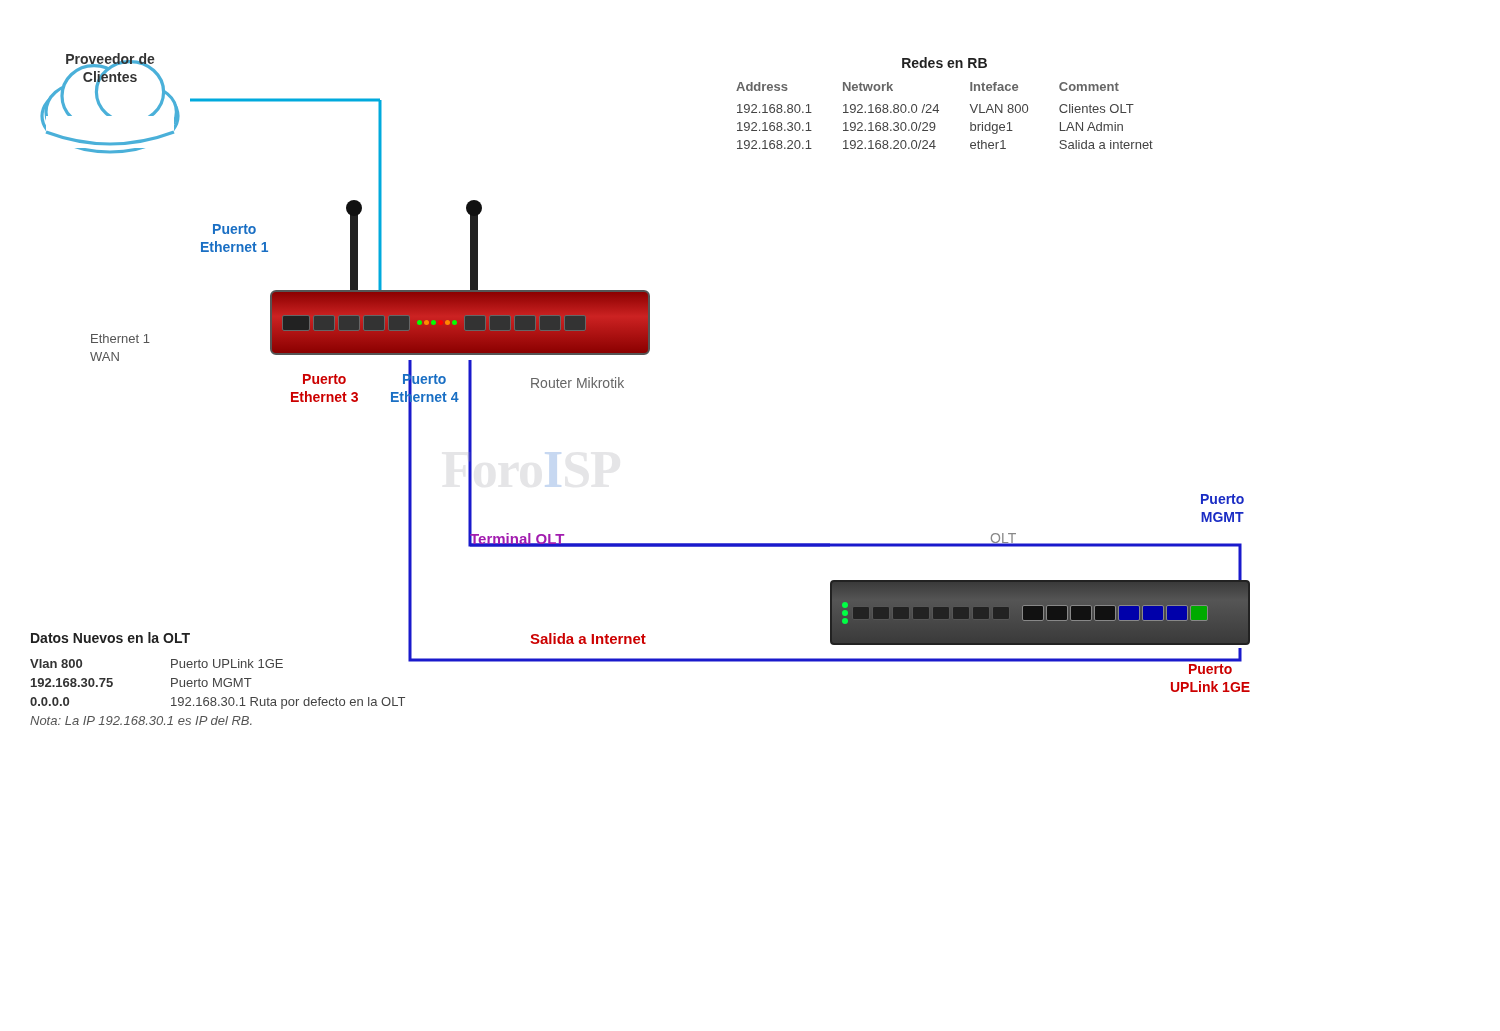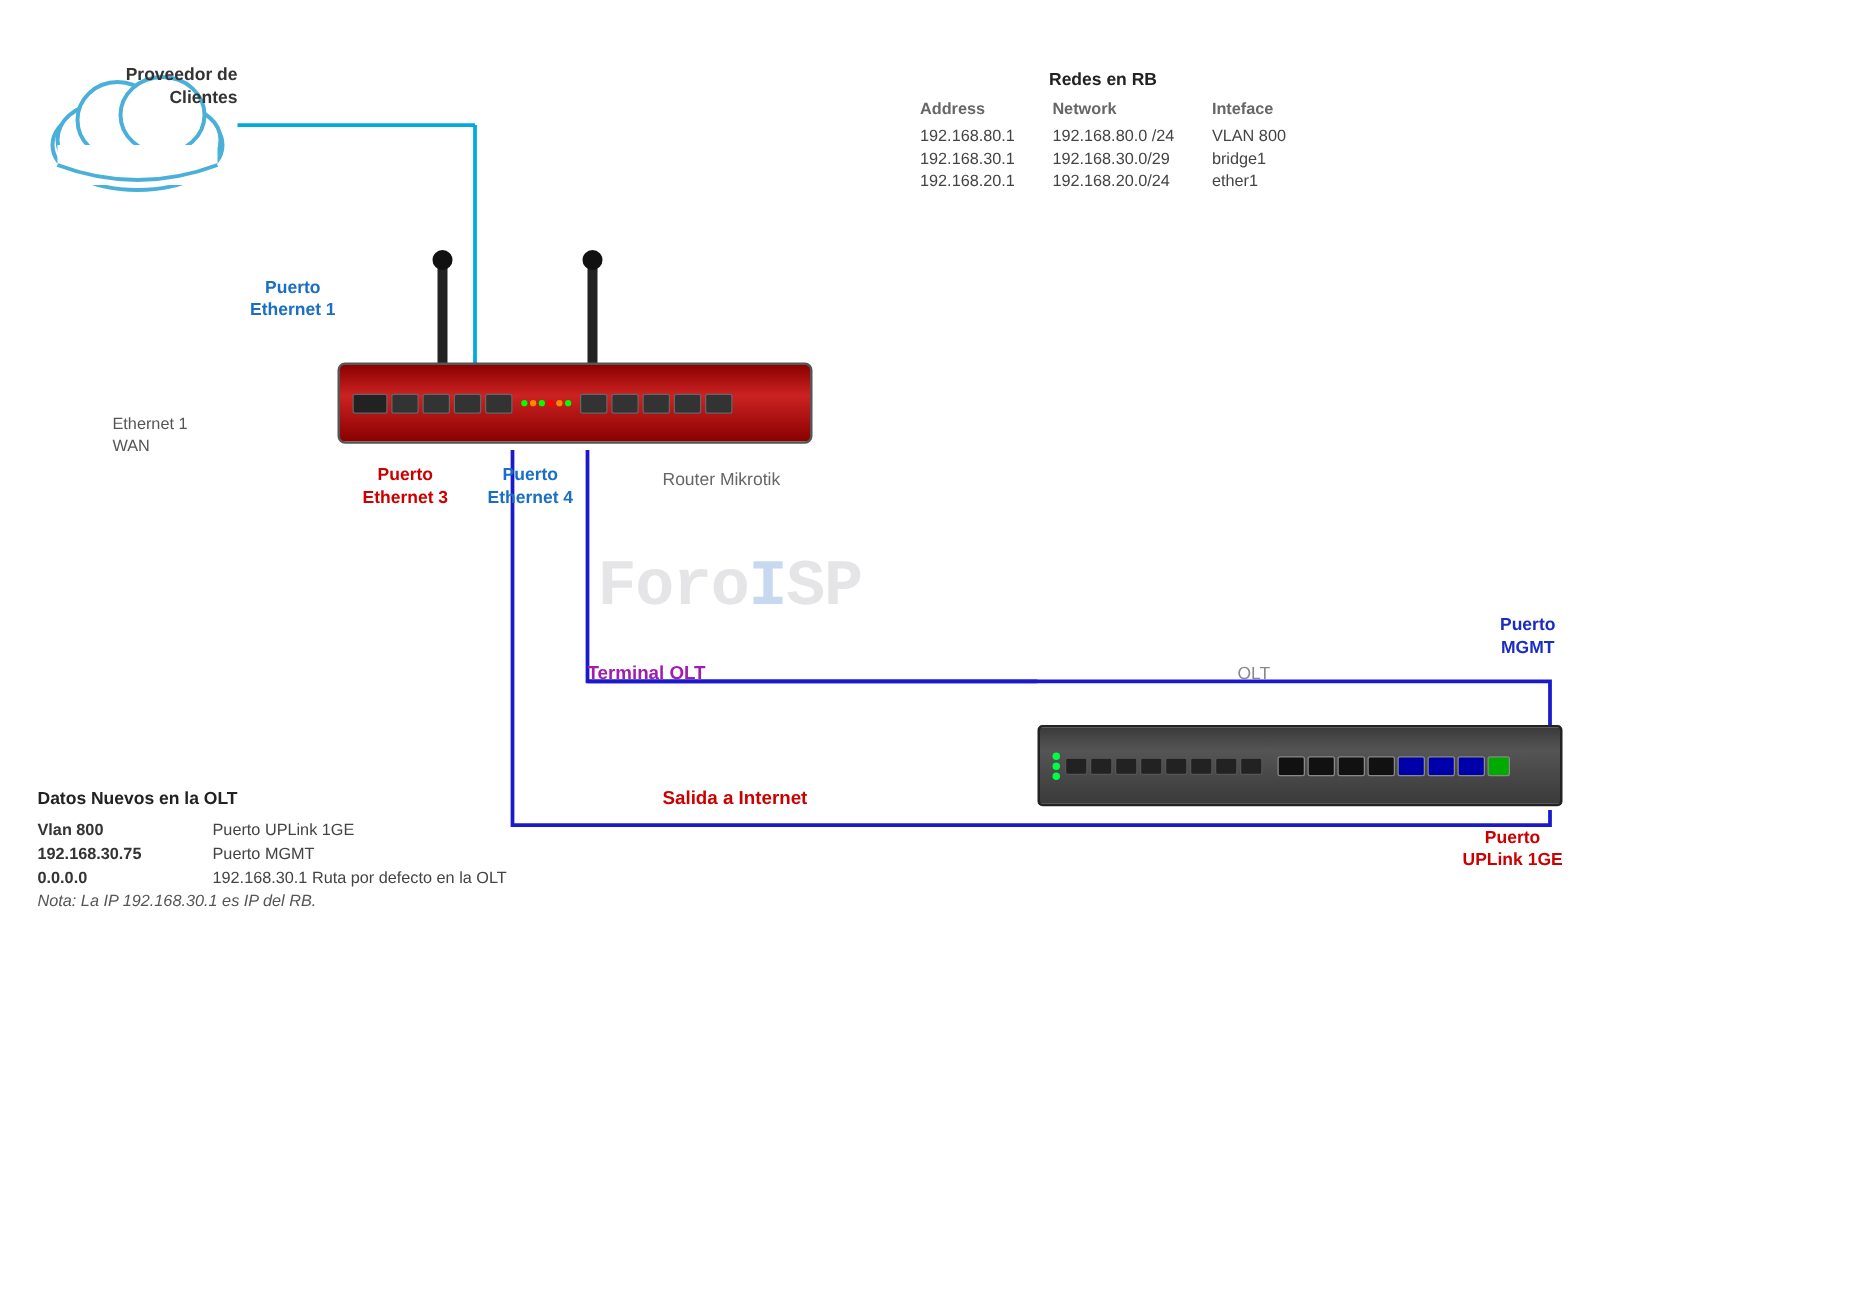--- a/index.html
+++ b/index.html
@@ -28,21 +28,21 @@
     }
     .cloud svg {
       width: 100%;
       height: 100%;
     }
     .cloud-label {
       position: absolute;
       top: 50px;
       left: 30px;
       width: 160px;
-      text-align: right;
+      text-align: center;
       font-size: 14px;
       font-weight: bold;
       color: #333;
       line-height: 1.3;
     }
 
     
     .router-device {
       position: absolute;
       top: 290px;
@@ -342,25 +342,25 @@
       position: absolute;
       top: 810px;
       left: 30px;
       font-size: 13px;
     }
 
     
     .watermark {
       position: absolute;
       top: 440px;
-      left: 478px;
+      left: 441px;
       font-size: 52px;
       font-weight: bold;
       color: rgba(150,150,160,0.25);
-      font-family: Liberation Mono, monospace;
+      font-family: Liberation Serif, serif;
       letter-spacing: -1px;
       pointer-events: none;
       white-space: nowrap;
     }
     .watermark span.blue {
       color: rgba(30,100,200,0.25);
     }
 
     
     .label-terminal {
@@ -542,20 +542,26 @@
         <div class="redes-col-header">Network</div>
         <div class="redes-col-value">192.168.80.0 /24</div>
         <div class="redes-col-value">192.168.30.0/29</div>
         <div class="redes-col-value">192.168.20.0/24</div>
       </div>
       <div class="redes-col">
         <div class="redes-col-header">Inteface</div>
         <div class="redes-col-value">VLAN 800</div>
         <div class="redes-col-value">bridge1</div>
         <div class="redes-col-value">ether1</div>
+      </div>
+      <div class="redes-col">
+        <div class="redes-col-header">Comment</div>
+        <div class="redes-col-value">Clientes OLT</div>
+        <div class="redes-col-value">LAN Admin</div>
+        <div class="redes-col-value">Salida a internet</div>
       </div>
     </div>
   </div>
 
   <div class="datos-nuevos">
     <div class="datos-title">Datos Nuevos en la OLT</div>
     <div class="datos-row">
       <span class="datos-key">Vlan 800</span>
       <span class="datos-val">Puerto UPLink 1GE</span>
     </div>

